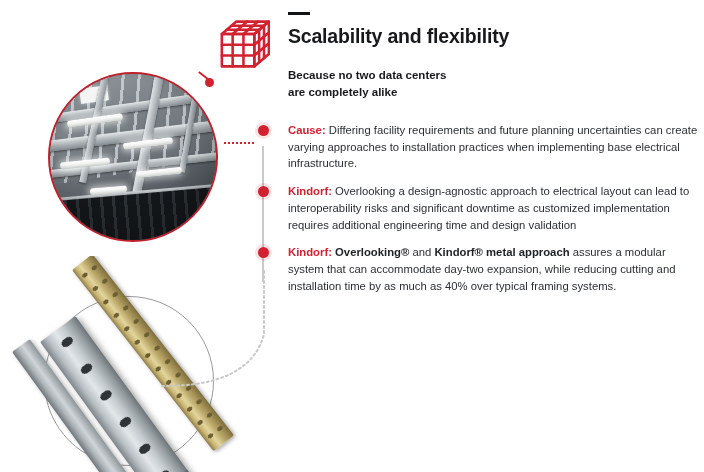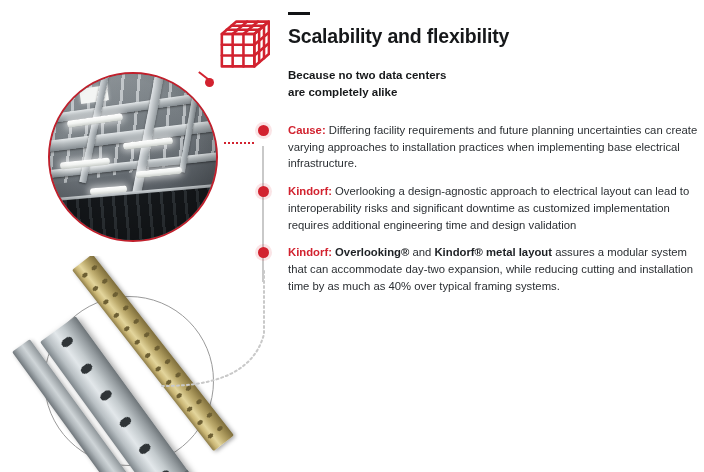--- a/index.html
+++ b/index.html
@@ -284,18 +284,18 @@
       <p><span class="lbl">Cause:</span> <span> Differing facility requirements and future planning uncertainties can create varying approaches to installation practices when implementing base electrical infrastructure.</span></p>
     </div>
 
     <div class="item">
       <span class="dot"></span>
       <p><span class="lbl">Kindorf:</span> <span> Overlooking a design-agnostic approach to electrical layout can lead to interoperability risks and significant downtime as customized implementation requires additional engineering time and design validation</span></p>
     </div>
 
     <div class="item">
       <span class="dot"></span>
-      <p><span class="lbl">Kindorf:</span> <span class="bld">Overlooking®</span><span> and </span><span class="bld">Kindorf® metal layout</span><span> assures a modular system that can accommodate day-two expansion, while reducing cutting and installation time by as much as 40% over typical framing systems.</span></p>
+      <p><span class="lbl">Kindorf:</span> <span class="bld">Overlooking®</span><span> and </span><span class="bld">Kindorf® metal approach</span><span> assures a modular system that can accommodate day-two expansion, while reducing cutting and installation time by as much as 40% over typical framing systems.</span></p>
     </div>
 
   </div>
 
 </div>
 
 </body></html>

